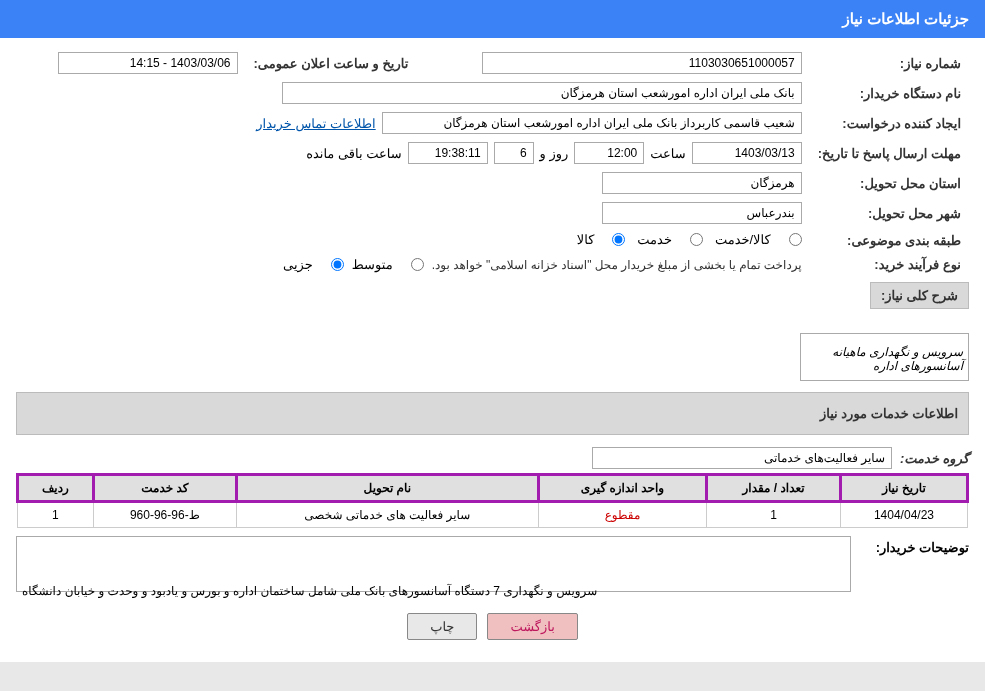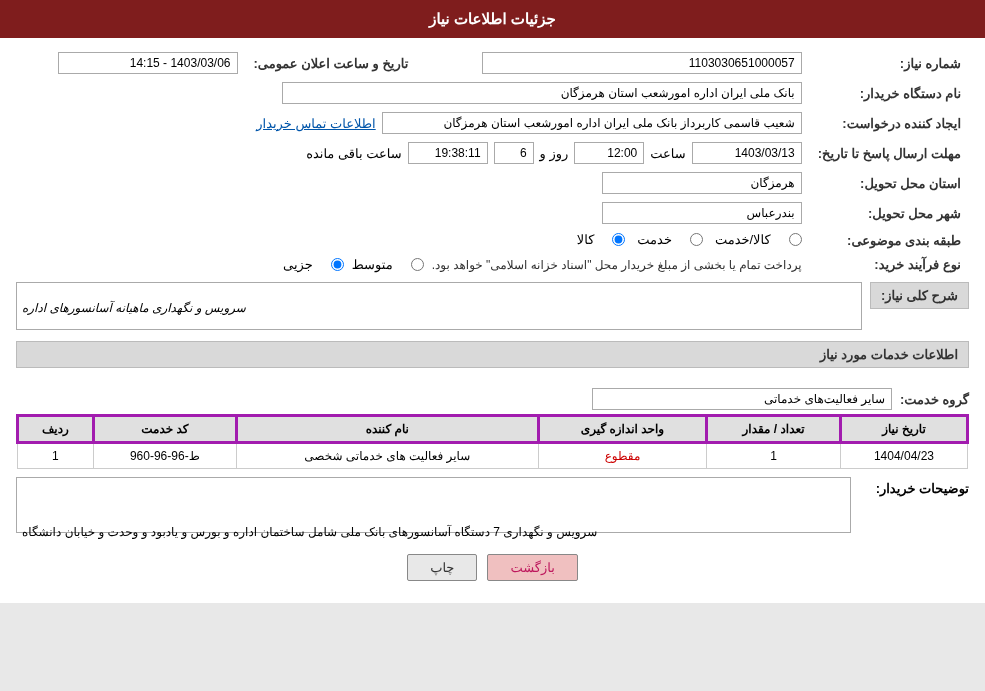--- a/index.html
+++ b/index.html
@@ -9,40 +9,40 @@
       background: #e8e8e8;
       direction: rtl;
       min-height: 691px;
     }
     .page-wrapper {
       max-width: 985px;
       margin: 0 auto;
       background: #f0f0f0;
     }
     .header-bar {
-      background: #7f1d1d;
+      background: #3b82f6;
       color: white;
-      text-align: center;
+      text-align: right;
       padding: 10px 16px;
       font-size: 15px;
       font-weight: bold;
     }
     .main-content {
       background: #fff;
       margin: 0;
       padding: 10px 16px;
     }
     .section-header {
       background: #d9d9d9;
       border: 1px solid #bbb;
-      padding: 5px 10px;
+      padding: 13px 10px;
       font-weight: bold;
       font-size: 13px;
       color: #333;
-      margin: 8px 0 20px 0;
+      margin: 8px 0 12px 0;
     }
     .info-table {
       width: 100%;
       border-collapse: collapse;
     }
     .info-table td {
       padding: 4px 8px;
       vertical-align: middle;
     }
     .label-cell {
@@ -222,48 +222,48 @@
             <label class="radio-item">
               <input type="radio" name="purchase_type" checked="" style="">
               <span>جزیی</span>
             </label>
           </div>
         </td>
       </tr>
     </tbody>
       </table>
 
-    <div style="display:flex; align-items:flex-start; gap:8px; margin: 6px 0;">
+    <div style="display:flex; align-items:flex-start; gap:24px; margin: 6px 0; flex-direction: column;">
       <div class="section-header" style="white-space:nowrap; margin:0; padding: 5px 10px;">
         <span>شرح کلی نیاز:</span>
       </div>
       <div style="flex:1; position:relative;">
         <textarea class="textarea-box" readonly="" style=""></textarea>
         <div style="position:absolute;top:0;right:0;bottom:0;left:0;display:flex;align-items:center;justify-content:flex-end;padding:4px 6px;pointer-events:none;">
           <span style="font-size:12px;font-style:italic;">سرویس و نگهداری ماهیانه آسانسورهای اداره</span>
         </div>
       </div>
     </div>
 
     <div class="section-header">
       <span>اطلاعات خدمات مورد نیاز</span>
     </div>
 
     <div style="display:flex; align-items:center; gap:8px; margin: 6px 0 4px 0;">
-      <span class="label-cell" style="width:auto;">گروه خدمت:</span>
+      <span class="label-cell" style="width:auto;font-style:italic;">گروه خدمت:</span>
       <input class="input-box" style="width: 300px;" type="text" readonly="" value="سایر فعالیت‌های خدماتی">
     </div>
 
     <table class="services-table">
       <thead>
         <tr>
           <th>تاریخ نیاز</th>
           <th>تعداد / مقدار</th>
           <th>واحد اندازه گیری</th>
-          <th>نام کننده</th>
+          <th>نام تحویل</th>
           <th>کد خدمت</th>
           <th>ردیف</th>
         </tr>
       </thead>
       <tbody id="services-tbody">
       <tr>
       <td>1404/04/23</td>
       <td>1</td>
       <td style="color:#cc0000;">مقطوع</td>
       <td>سایر فعالیت های خدماتی شخصی</td>

